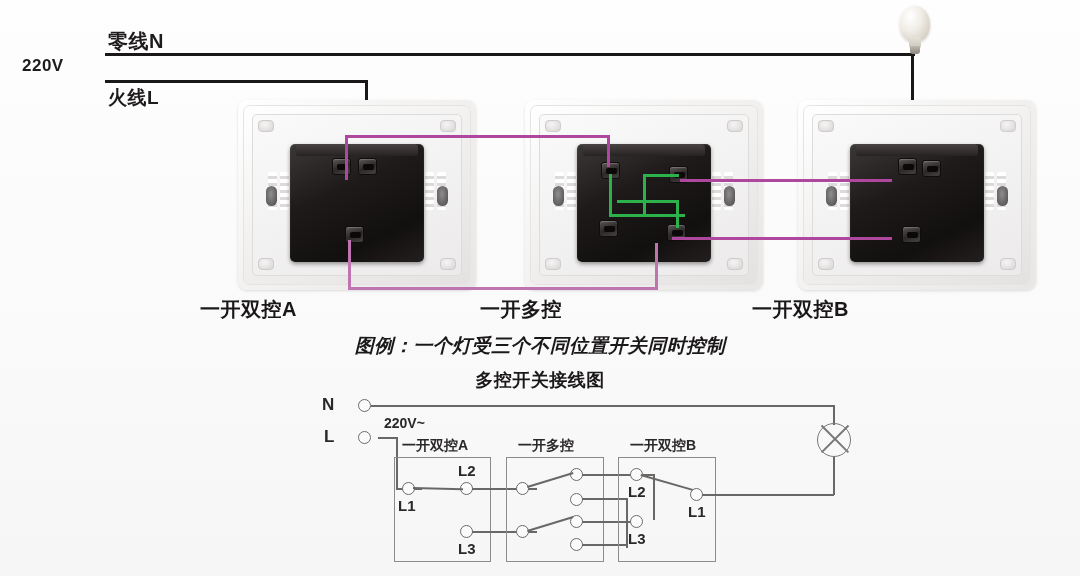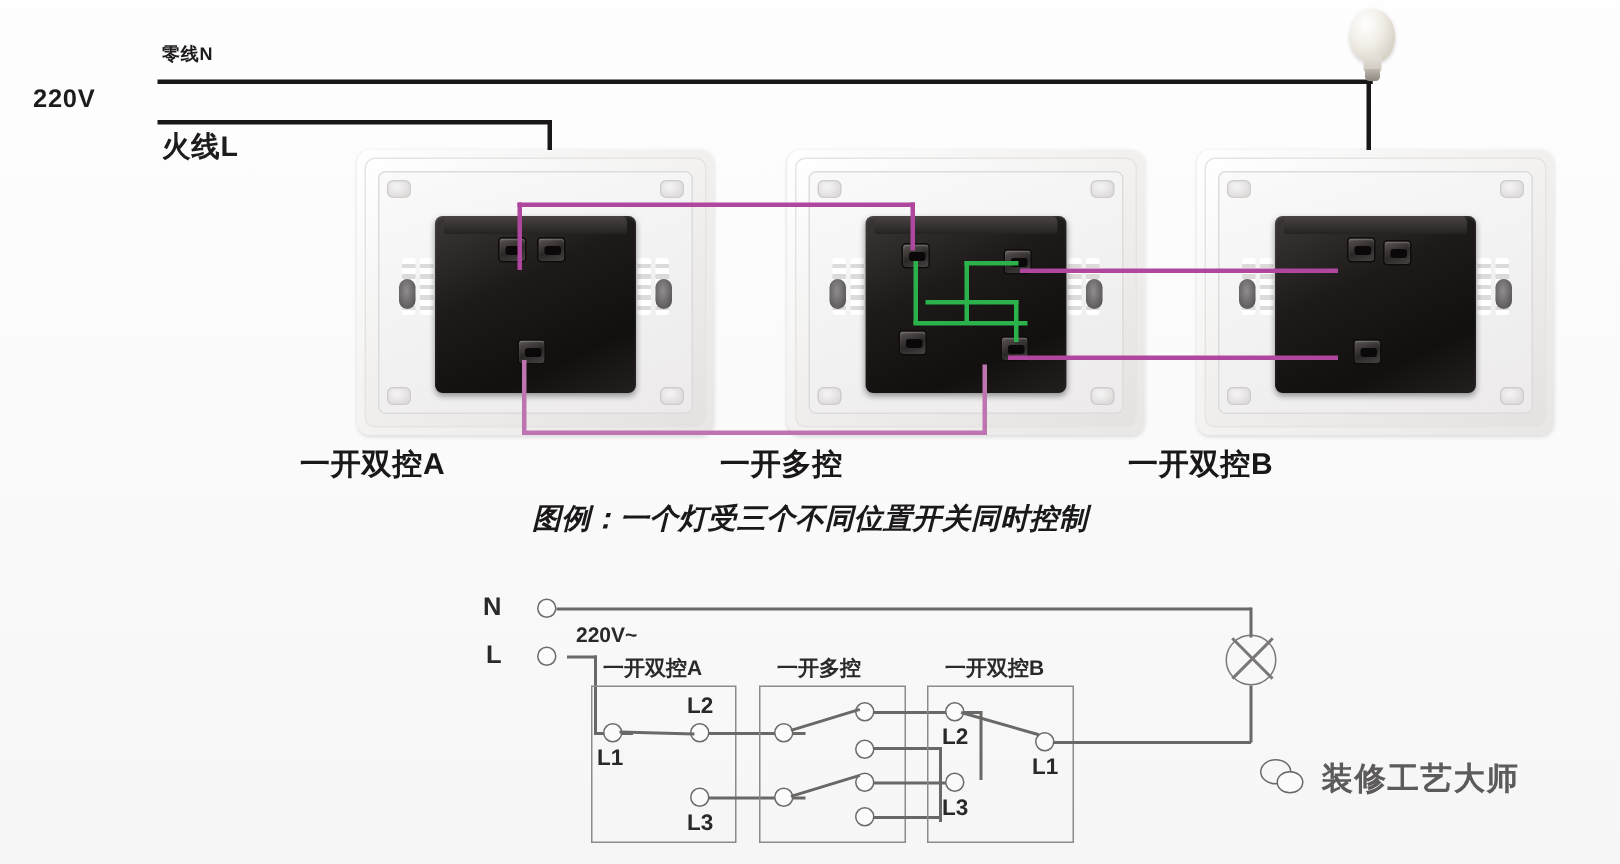--- a/index.html
+++ b/index.html
@@ -25,21 +25,21 @@
 
   
   .supply-label {
     position: absolute;
     font-weight: bold;
     color: #1d1b1b;
     white-space: nowrap;
     letter-spacing: 0.5px;
   }
   #label-220v { left: 22px; top: 56px; font-size: 17px; }
-  #label-n    { left: 108px; top: 28px; font-size: 12px; }
+  #label-n    { left: 108px; top: 28px; font-size: 20px; }
   #label-l    { left: 108px; top: 85px; font-size: 19px; }
 
   
   .wire-black {
     position: absolute;
     background: #191717;
   }
 
   
   .switch-photo {
@@ -353,20 +353,21 @@
   <div class="wire-magenta soft" style="left:655px; top:243px; width:3px; height:47px;"></div>
 
   <div class="wire-magenta" style="left:680px; top:179px; width:212px; height:3px;"></div>
   <div class="wire-magenta" style="left:672px; top:237px; width:220px; height:3px;"></div>
 
   <div class="switch-caption" style="left:200px; top:296px;">一开双控A</div>
   <div class="switch-caption" style="left:480px; top:296px;">一开多控</div>
   <div class="switch-caption" style="left:752px; top:296px;">一开双控B</div>
 
   <div class="fig-caption" id="caption-legend">图例：一个灯受三个不同位置开关同时控制</div>
+  <div class="fig-caption" id="caption-title">多控开关接线图</div>
 
   <div id="schematic">
 
     <div class="sch-text big" style="left:2px; top:10px;">N</div>
     <div class="sch-text big" style="left:4px; top:42px;">L</div>
 
     <div class="sch-node" style="left:38px; top:14px;"></div>
     <div class="sch-node" style="left:38px; top:46px;"></div>
 
     <div class="sch-text" style="left:64px; top:30px; font-size:14px;">220V~</div>
@@ -425,21 +426,14 @@
 
     <div class="sch-line" style="left:382px; top:109px; width:132px; height:1.6px;"></div>
     <div class="sch-line" style="left:513px; top:72px; width:1.6px; height:38px;"></div>
 
     <div id="lamp-sym">
       <div class="x1"></div>
       <div class="x2"></div>
     </div>
   </div>
 
-  <div id="watermark">
-    <div class="wechat">
-      <div class="b1"></div>
-      <div class="b2"></div>
-    </div>
-    <div class="wm-text">装修工艺大师</div>
-  </div>
 
 </div>
 
 </body></html>

